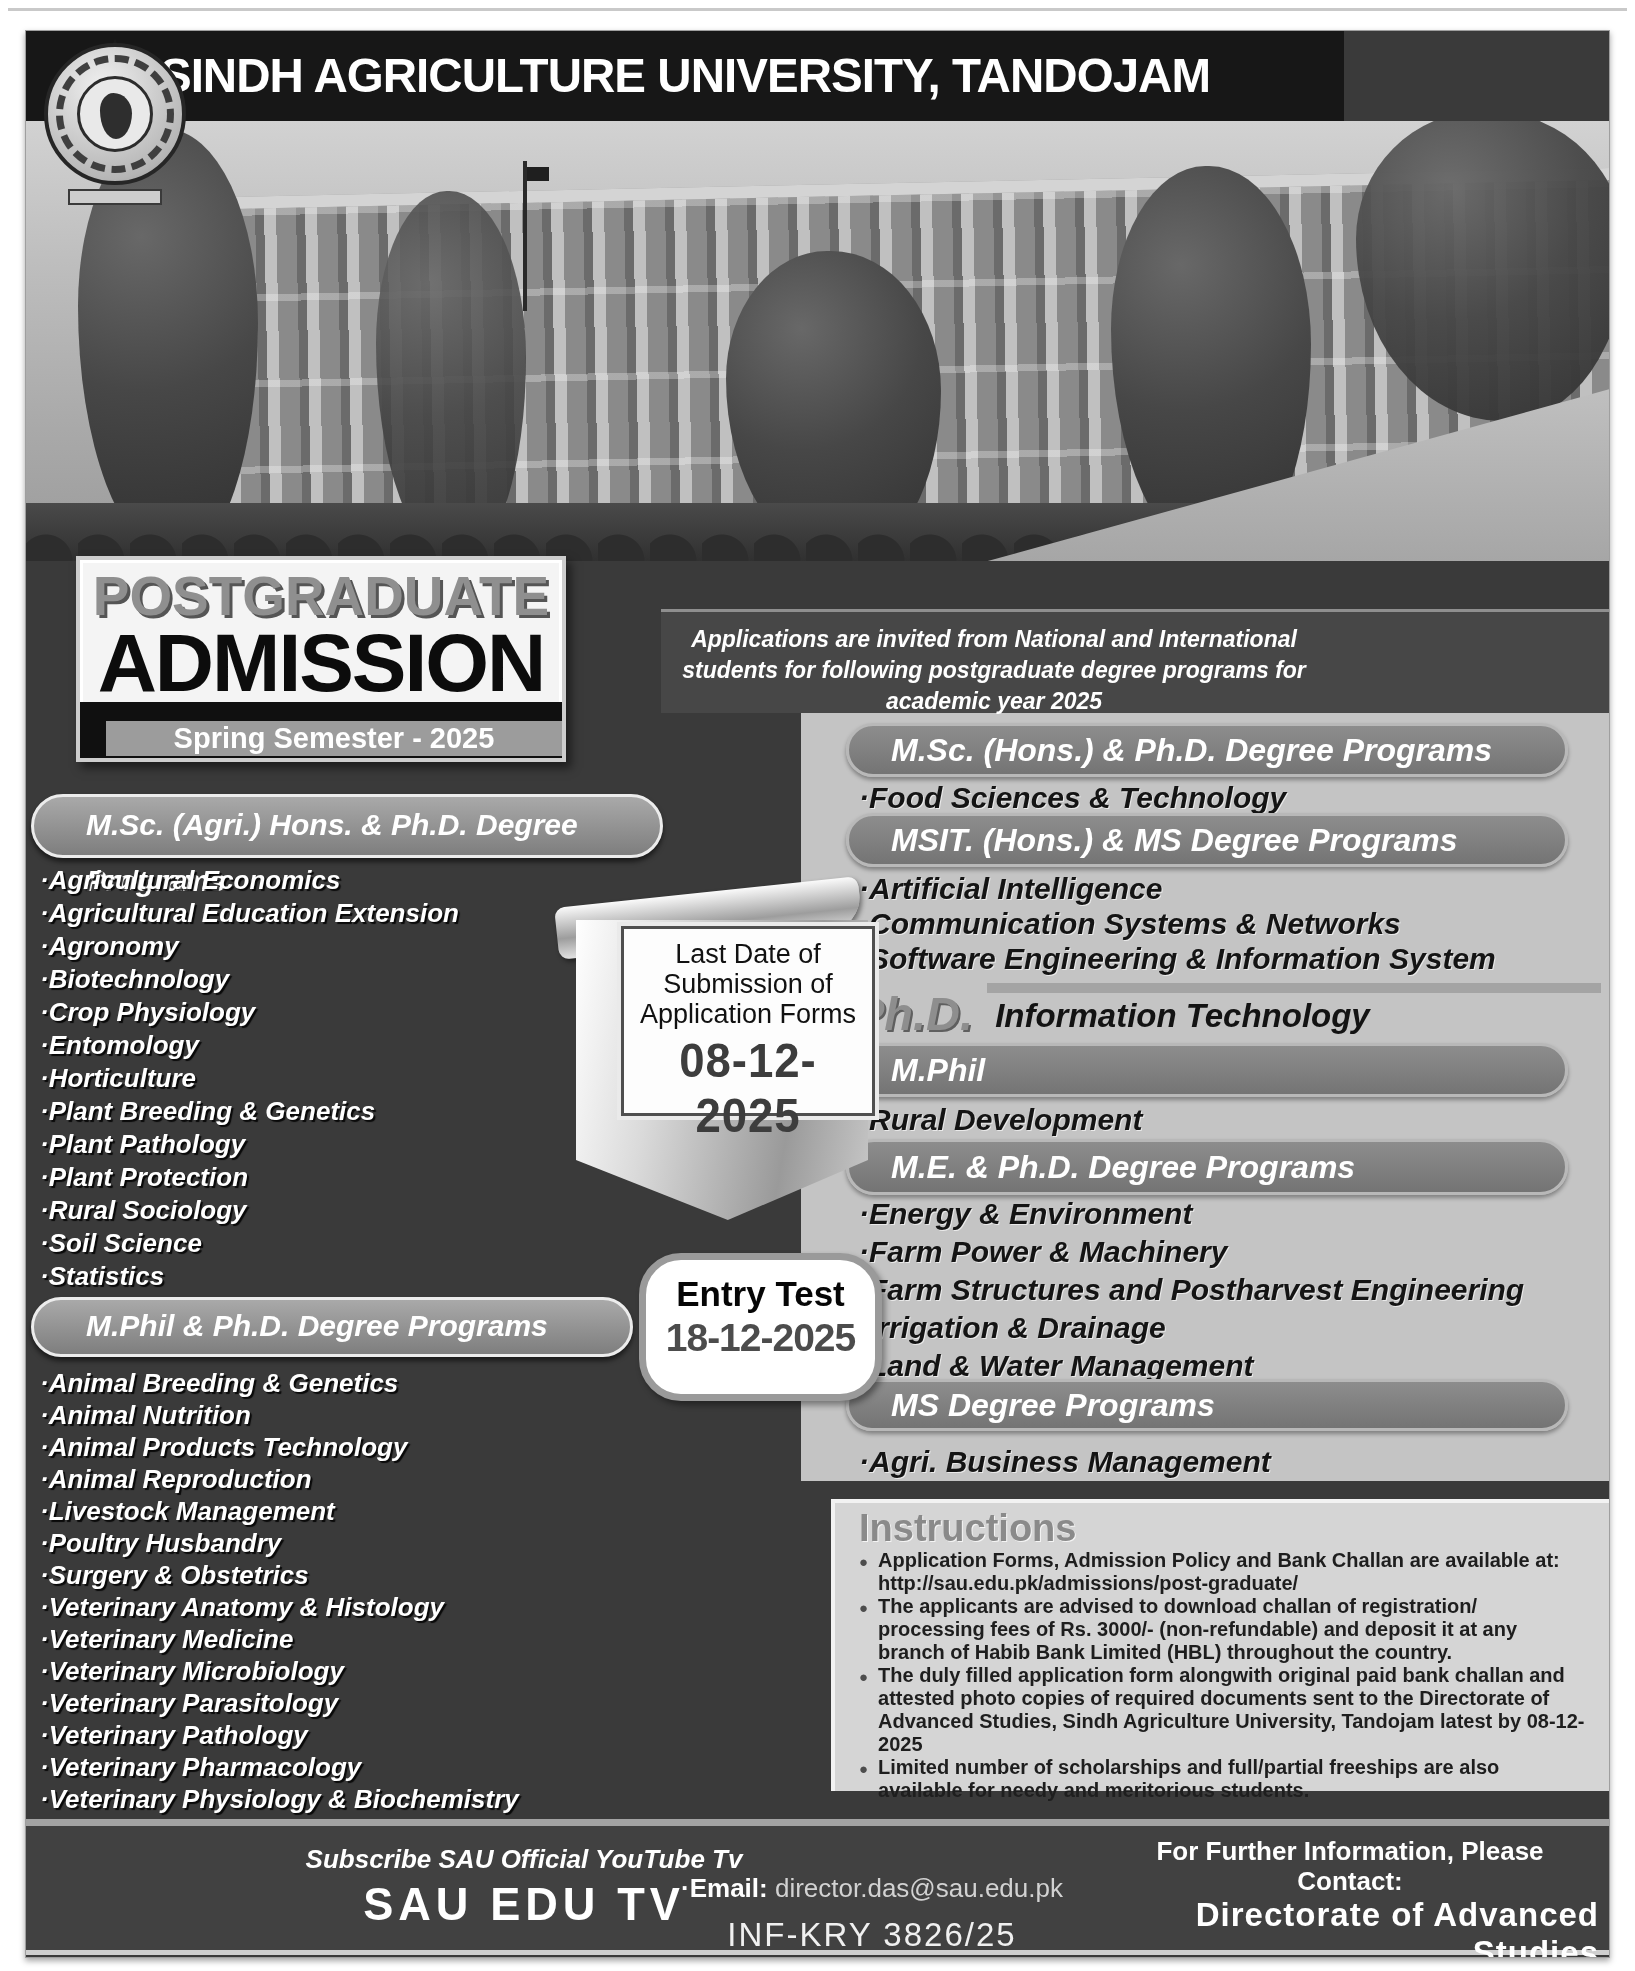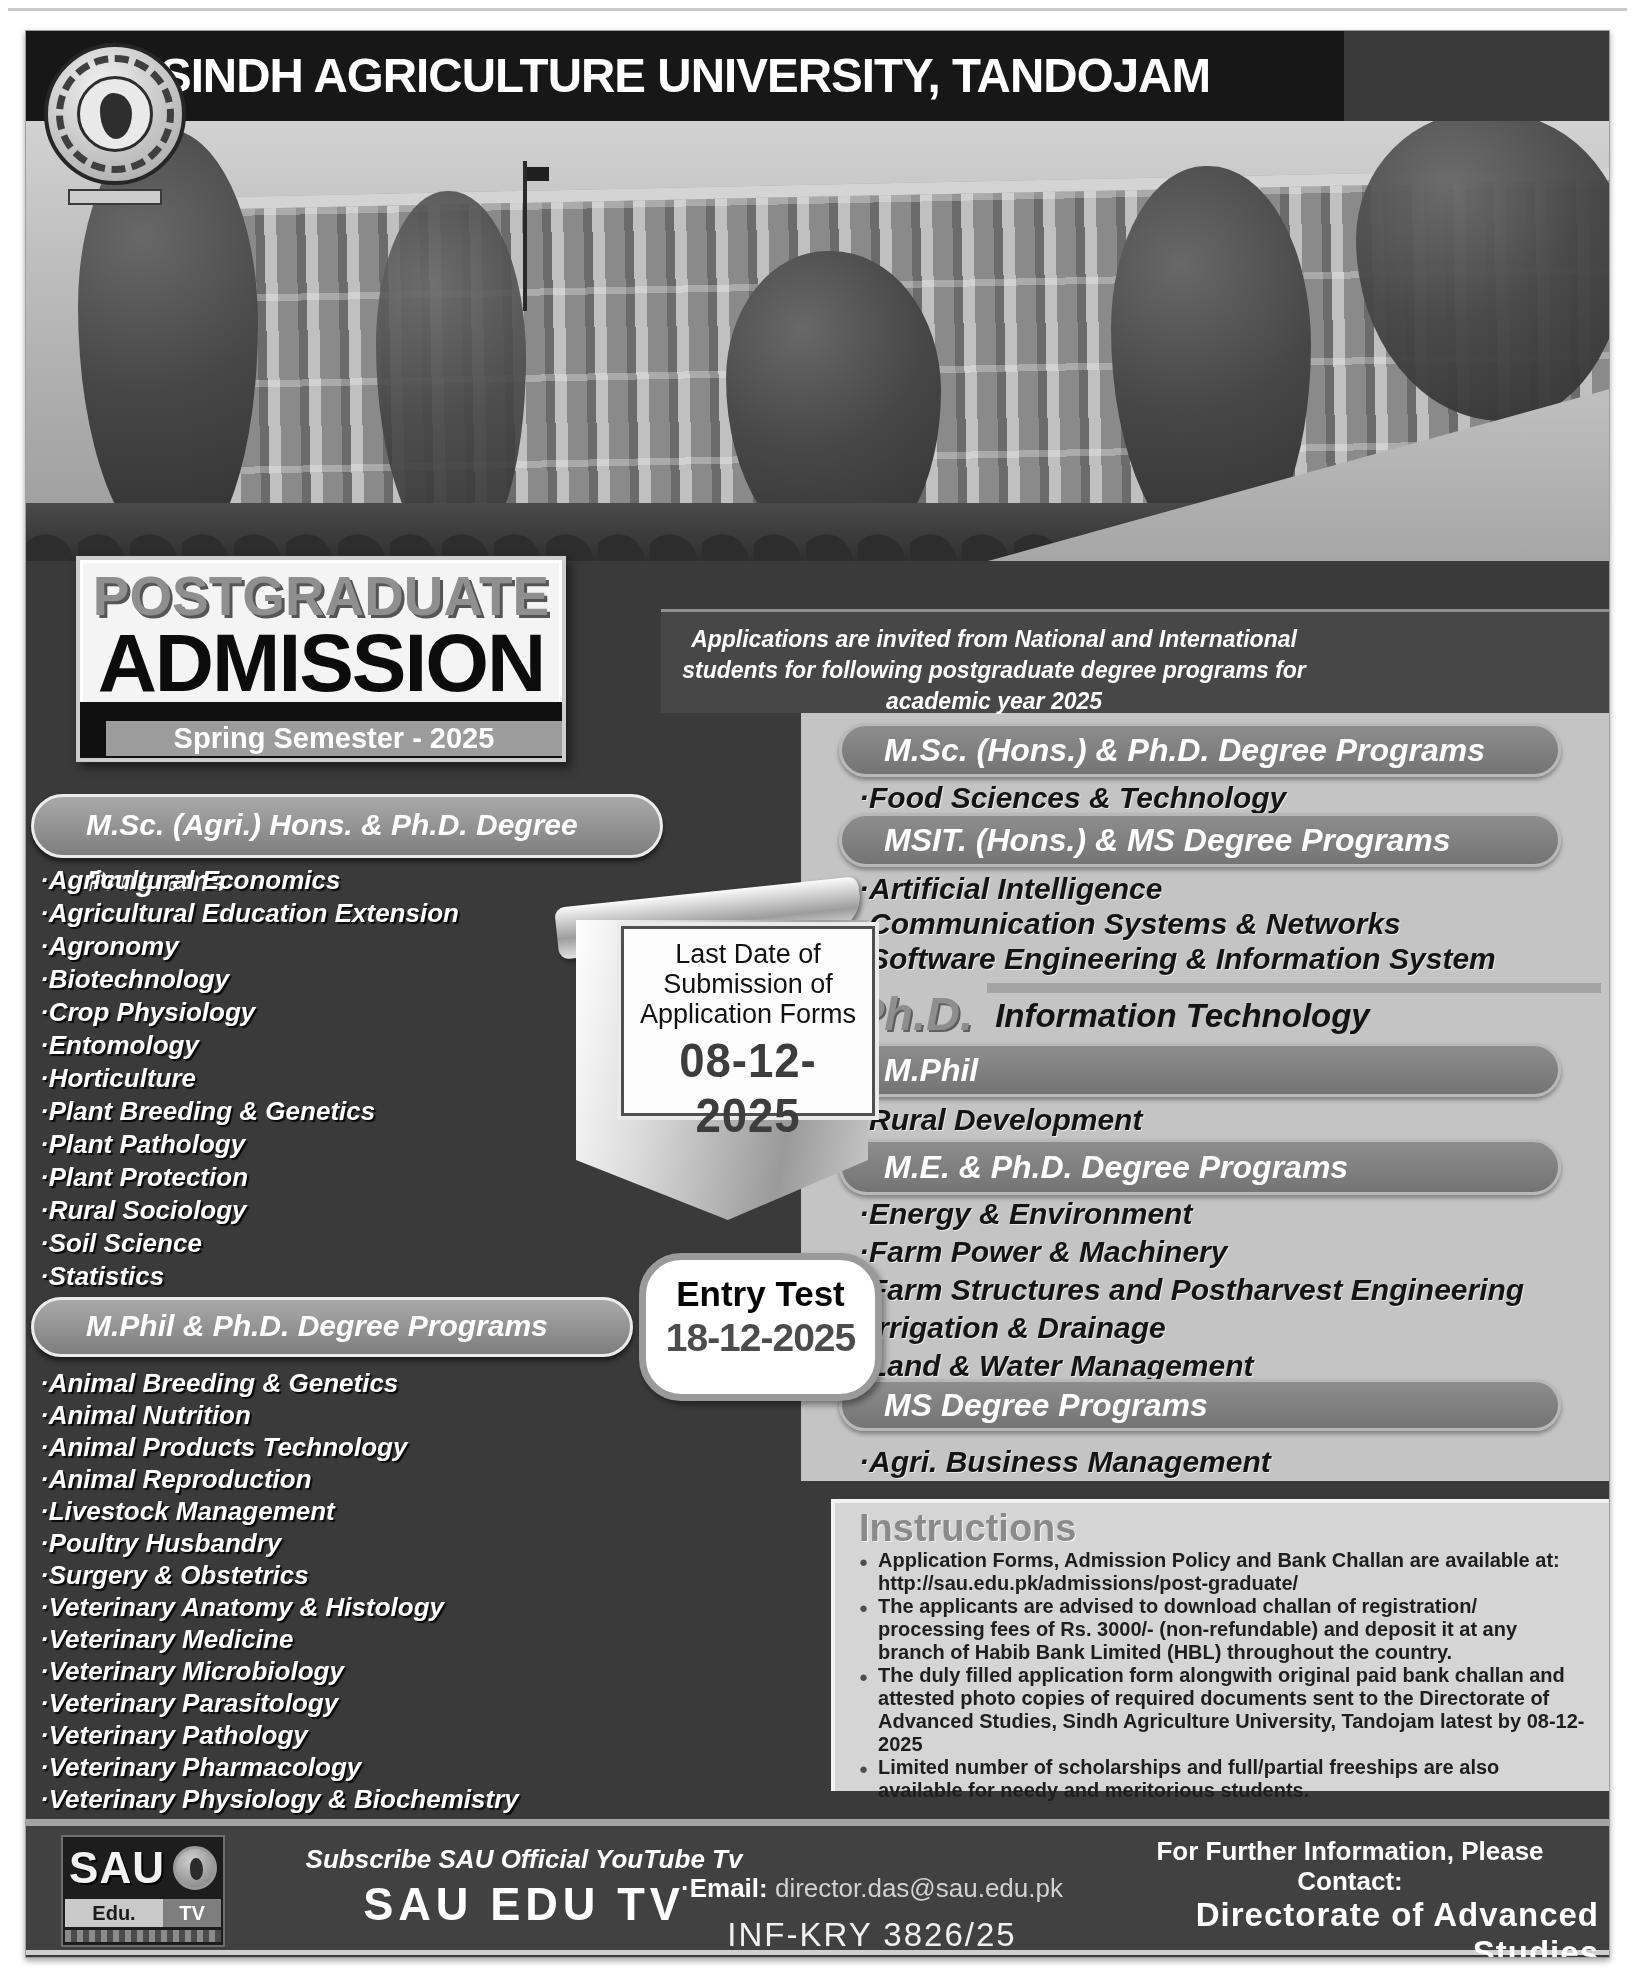--- a/index.html
+++ b/index.html
@@ -61,21 +61,21 @@
               font-size:29px; text-align:center; line-height:35px; }
 
   
   .invite { position:absolute; left:635px; top:578px; width:948px; height:104px; background:#474747;
             border-top:3px solid #8f8f8f; z-index:5; }
   .invite .itext { display:block; width:650px; margin:12px 0 0 8px; color:#ffffff; font-style:italic; font-weight:700;
                    font-size:23px; line-height:1.35; text-align:center; }
 
   
   .right-panel { position:absolute; left:775px; top:680px; width:808px; height:770px; background:#c4c4c4; z-index:2; }
-  .rpill { position:absolute; left:38px; width:722px; background:linear-gradient(180deg,#8d8d8d,#747474);
+  .rpill { position:absolute; left:45px; width:722px; background:linear-gradient(180deg,#8d8d8d,#747474);
            border:3px solid #b8b8b8; border-radius:34px; color:#ffffff; font-style:italic; font-weight:700;
            font-size:32px; padding-left:42px; box-shadow:0 3px 4px rgba(0,0,0,.35); }
   .rp1 { top:12px;  height:54px; line-height:48px; }
   .rp2 { top:102px; height:54px; line-height:48px; }
   .rp3 { top:332px; height:54px; line-height:48px; }
   .rp4 { top:428px; height:56px; line-height:50px; }
   .rp5 { top:668px; height:52px; line-height:46px; }
   .ritem { position:absolute; left:58px; color:#141414; font-style:italic; font-weight:700; font-size:30px;
            text-shadow:1px 1px 0 rgba(255,255,255,.65); white-space:nowrap; }
   .ri-food { top:70px; }
@@ -302,33 +302,20 @@
           <span class="instr-text">The duly filled application form alongwith original paid bank challan and attested photo copies of required documents sent to the Directorate of Advanced Studies, Sindh Agriculture University, Tandojam latest by 08-12-2025</span>
         </div>
         <div class="instr-row">
           <span class="instr-marker">●</span>
           <span class="instr-text">Limited number of scholarships and full/partial freeships are also available for needy and meritorious students.</span>
         </div>
       </div>
   </div>
 
   <div class="footer">
-    <div class="sau-box">
-      <div class="sau-row">
-        <span class="sau-big">SAU</span>
-        <span class="sau-emblem">
-            <span class="mini-crest"></span>
-          </span>
-      </div>
-      <div class="sau-bar">
-        <span class="sau-edu">Edu.</span>
-        <span class="sau-tv">TV</span>
-      </div>
-      <div class="sau-strip"></div>
-    </div>
 
     <div class="subscribe-block">
       <div class="subscribe-line">Subscribe SAU Official YouTube Tv</div>
       <div class="channel-line">SAU EDU TV</div>
     </div>
 
     <div class="email-block">
       <div class="email-line">
         <span class="email-label">·Email:</span>
         <span class="email-addr">director.das@sau.edu.pk</span>

